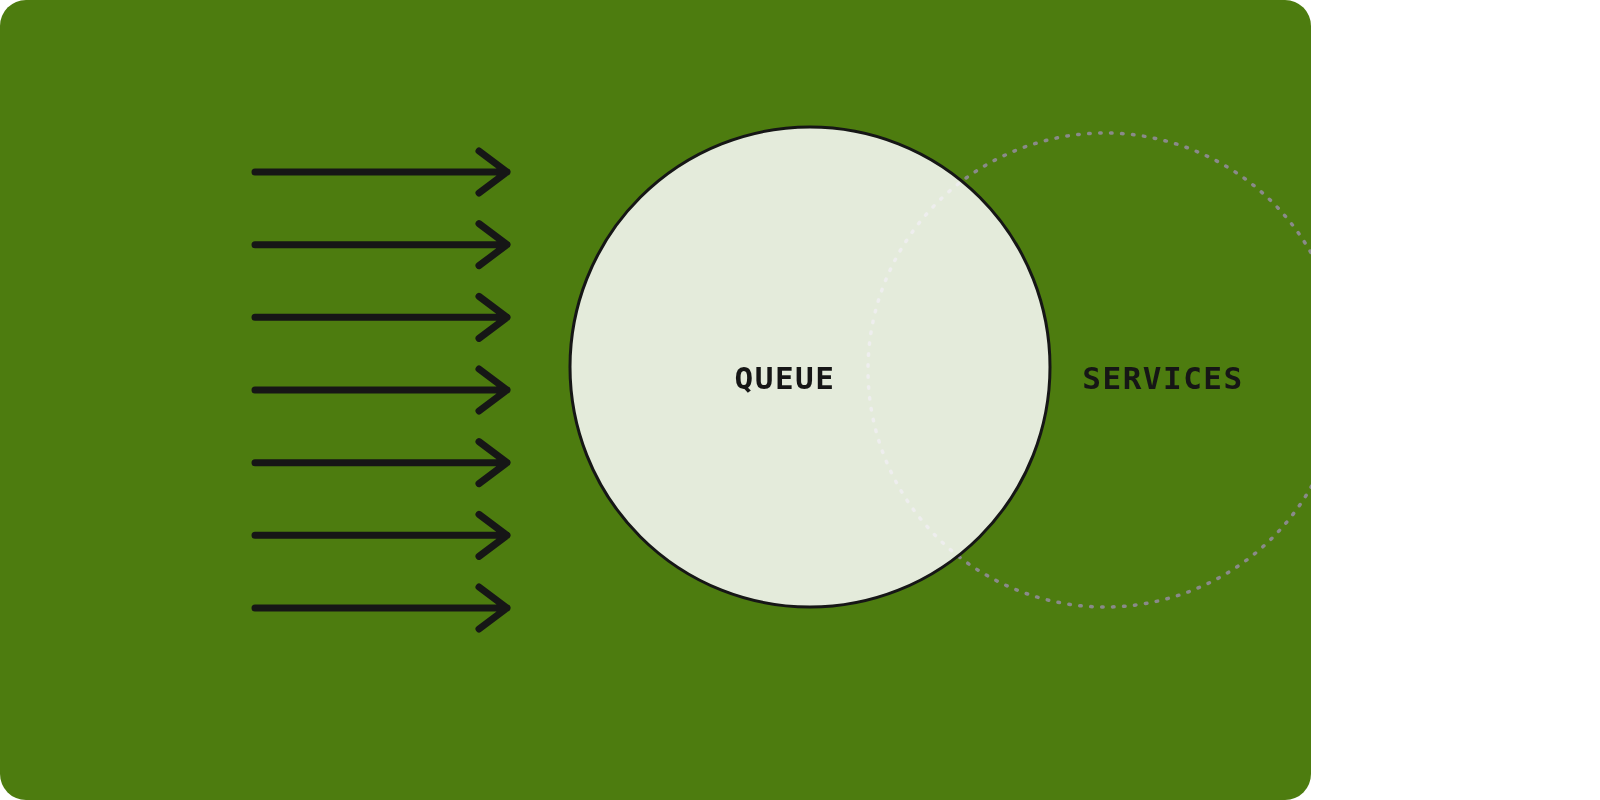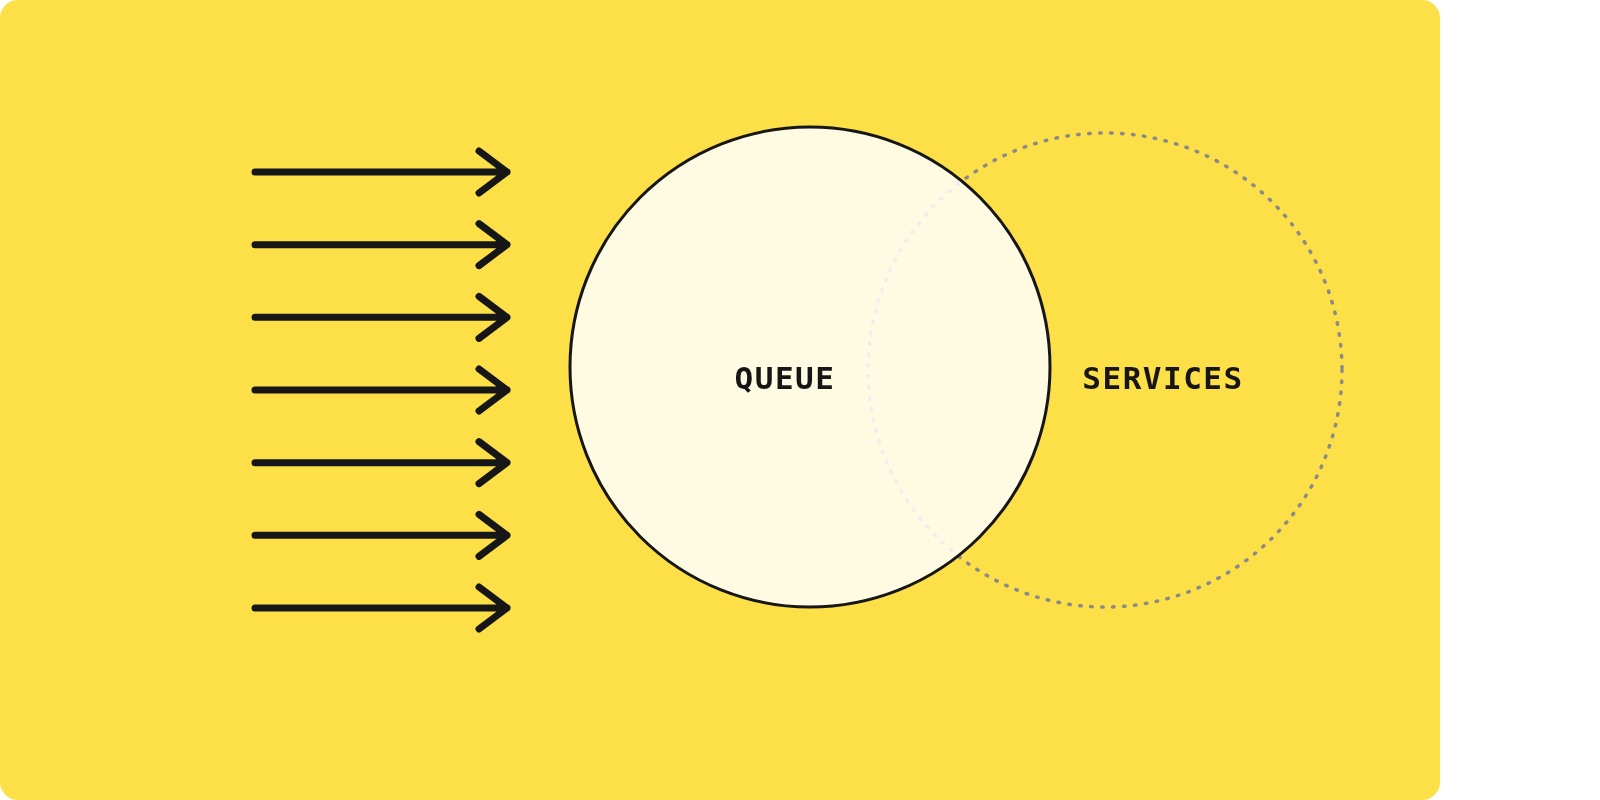--- a/index.html
+++ b/index.html
@@ -7,24 +7,24 @@
     padding: 0;
     width: 1600px;
     height: 800px;
     background: #ffffff;
     font-family: "DejaVu Sans Mono", "Liberation Mono", monospace;
     overflow: hidden;
   }
   .card {
     position: absolute;
     inset: 0;
-    width: 1440px;
+    width: 1311px;
     height: 800px;
-    background: #fde047;
-    border-radius: 18px;
+    background: #4d7c0f;
+    border-radius: 26px;
     overflow: hidden;
   }
   svg.diagram {
     position: absolute;
     inset: 0;
     display: block;
   }
   .node-label {
     font-family: "DejaVu Sans Mono", "Liberation Mono", monospace;
     font-weight: 700;

